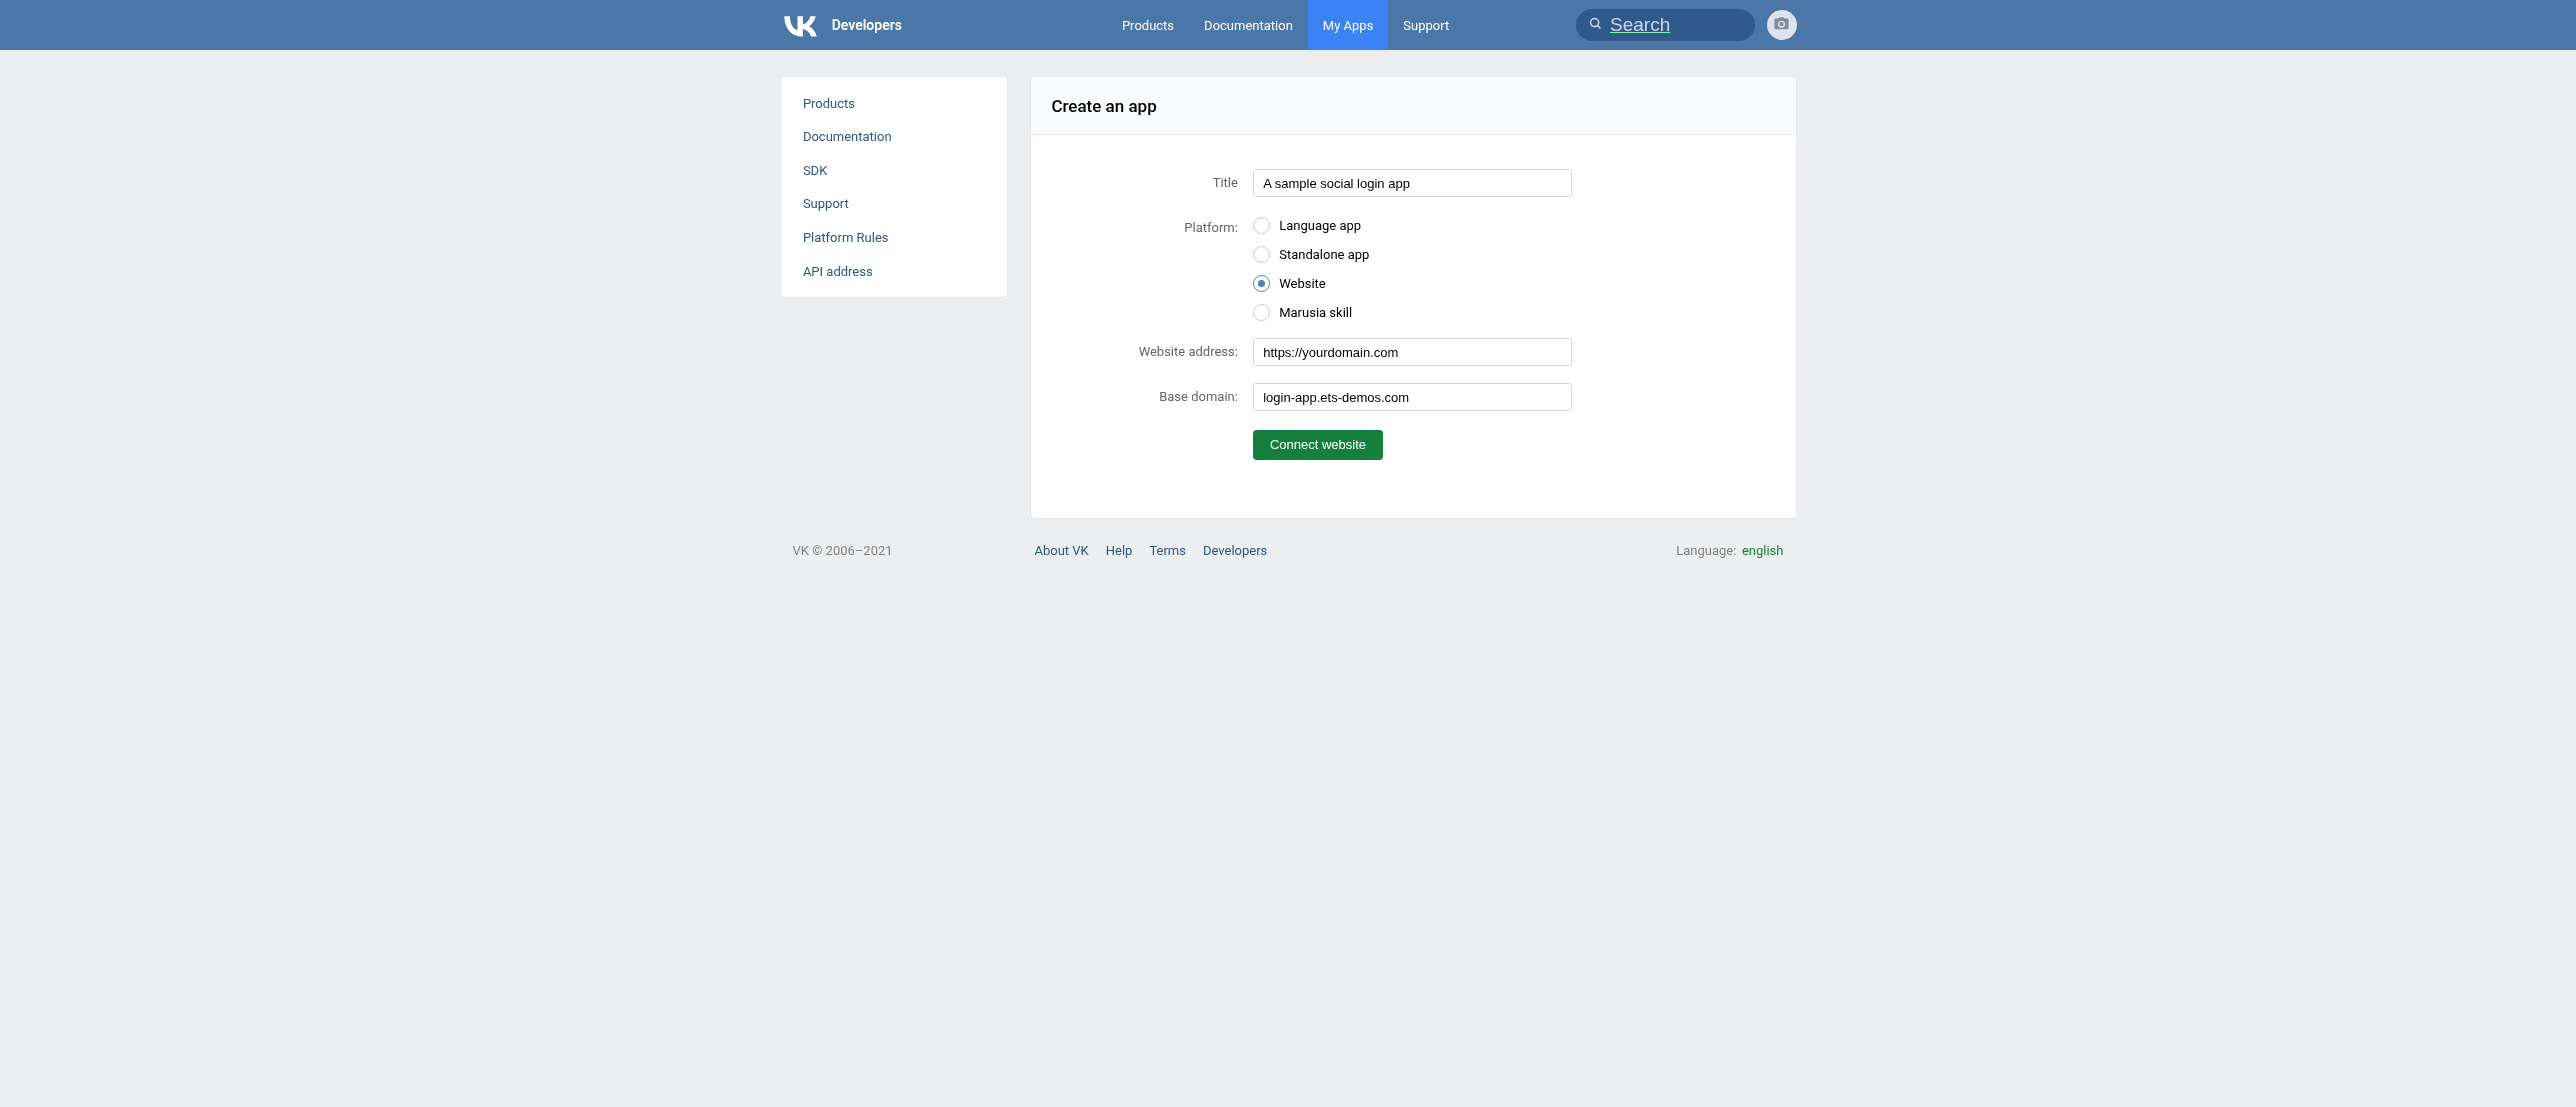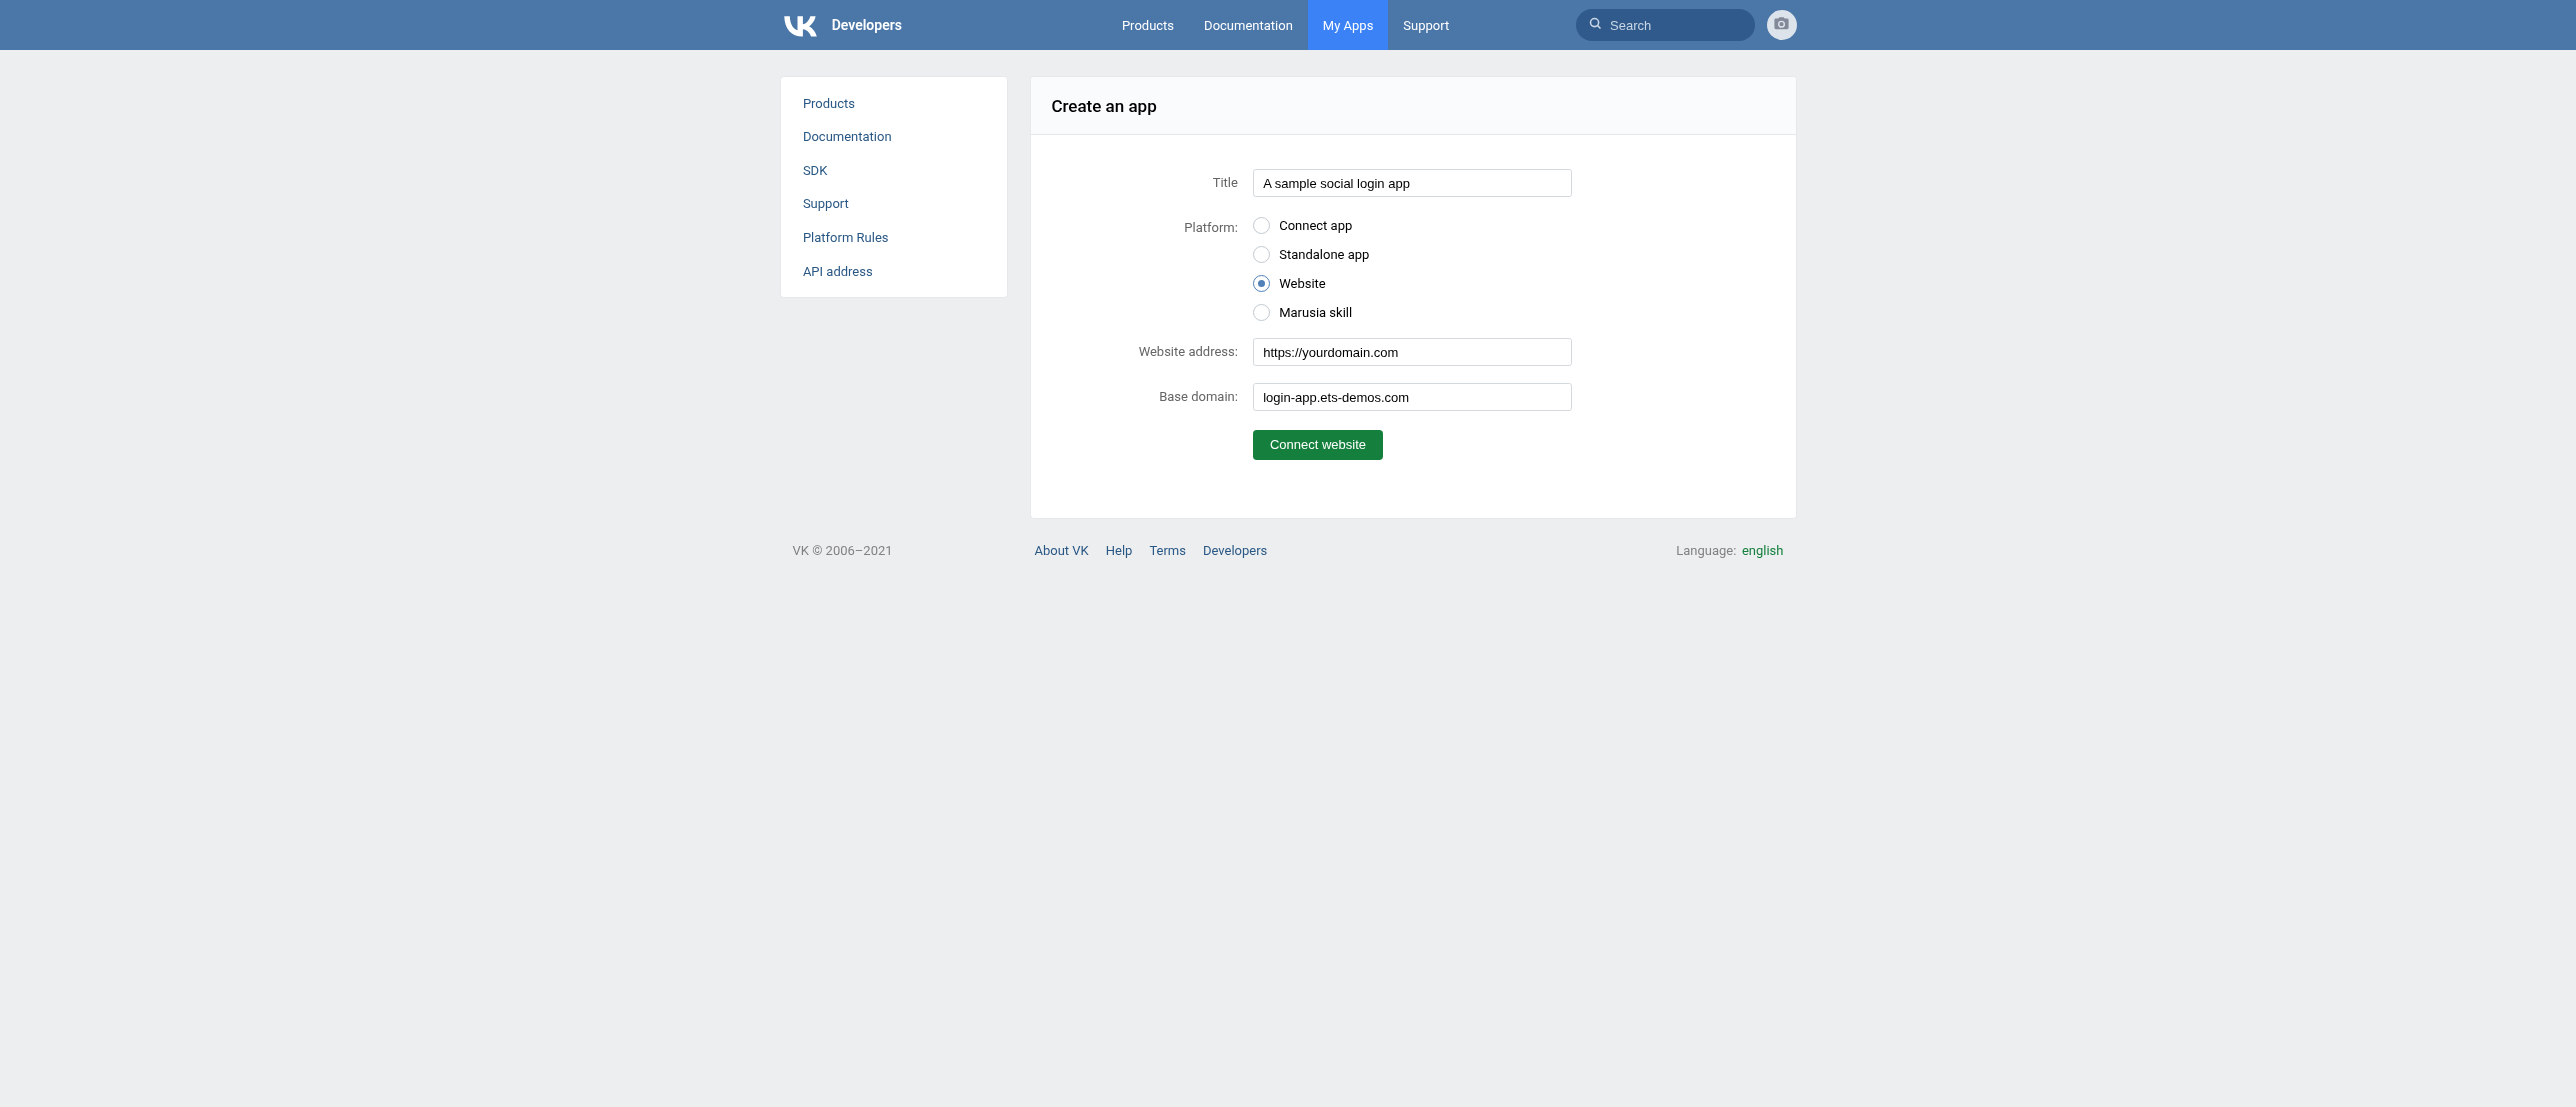--- a/index.html
+++ b/index.html
@@ -62,22 +62,23 @@
     align-items: center;
     padding: 0 11.2px;
     gap: 7.5px;
   }
   .search-wrap svg { flex: 0 0 auto; }
   .search-input {
     background: transparent;
     border: none;
     outline: none;
     color: #86efac;
-    font-size: 13px;
+    font-size: 19px;
     width: 100%;
+    text-decoration: underline;
   }
   .search-input::placeholder { color: #c9d7e6; }
   .camera-btn {
     width: 30px;
     height: 30px;
     border-radius: 50%;
     background: #dce3ea;
     display: flex;
     align-items: center;
     justify-content: center;
@@ -285,21 +286,21 @@
           <input class="text-input" type="text" value="A sample social login app" style="">
         </div>
       </div>
 
       <div class="form-row">
         <div class="form-label">Platform:</div>
         <div class="form-control">
           <div class="radio-list">
             <label class="radio-item">
               <span class="radio-circle"></span>
-              <span>Connect app</span>
+              <span>Language app</span>
             </label>
             <label class="radio-item">
               <span class="radio-circle"></span>
               <span>Standalone app</span>
             </label>
             <label class="radio-item checked">
               <span class="radio-circle">
                   <span class="radio-dot"></span>
                 </span>
               <span>Website</span>

